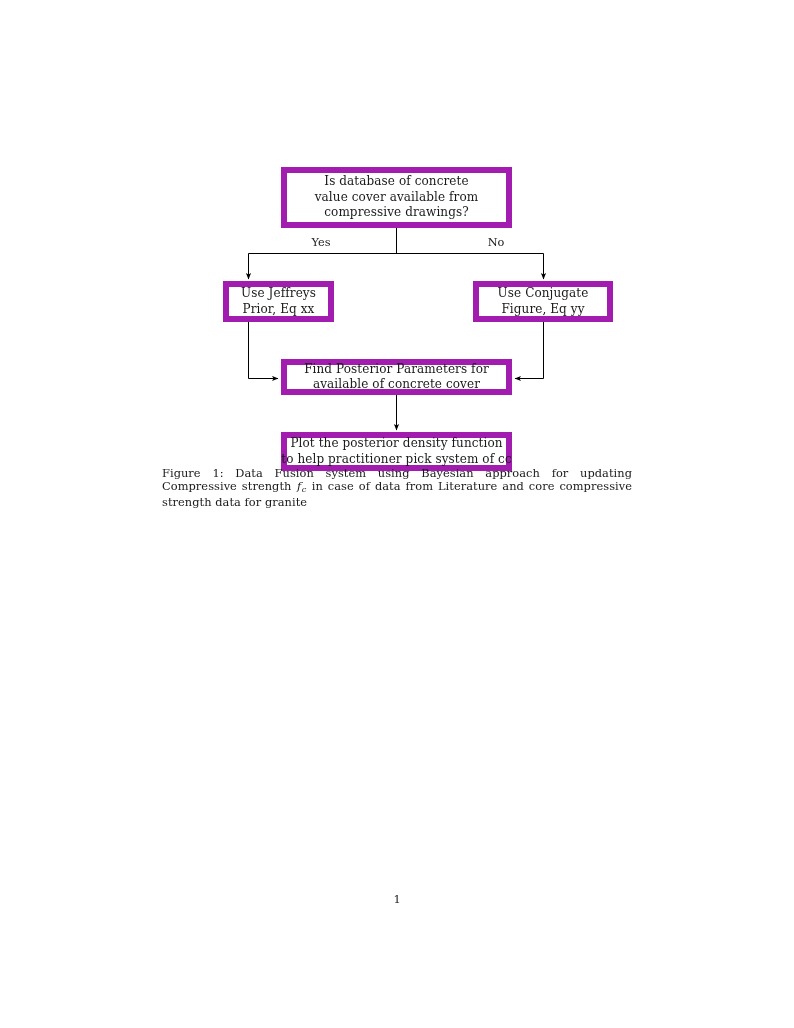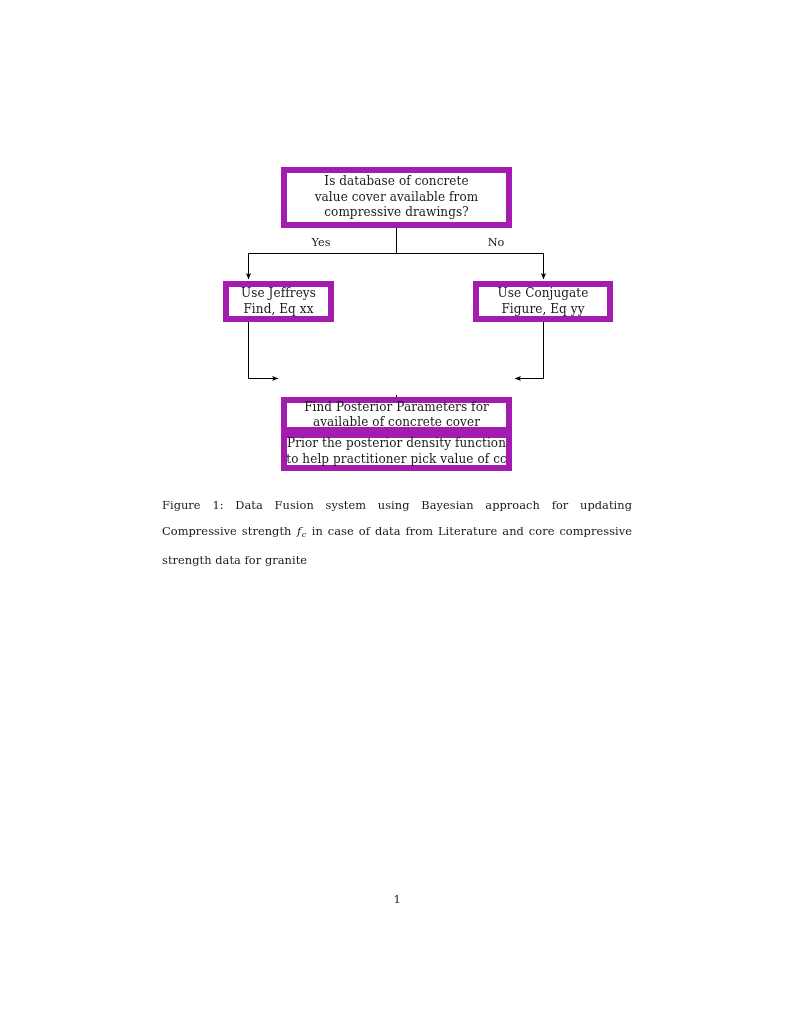--- a/index.html
+++ b/index.html
@@ -56,21 +56,21 @@
   #node-question {
     left: 281px;  top: 167px;  width: 231px; height: 61px;
   }
   #node-jeffreys {
     left: 179px;  top: 281px;  width: 111px; height: 41px; margin-left: 44px;
   }
   #node-conjugate {
     left: 473px;  top: 281px;  width: 140px; height: 41px;
   }
   #node-posterior {
-    left: 281px;  top: 359px;  width: 231px; height: 36px; margin-top: 38px;
+    left: 281px;  top: 359px;  width: 231px; height: 36px;
   }
   #node-plot {
     left: 281px;  top: 432px;  width: 231px; height: 39px;
   }
 
   
   .edge-label {
     position: absolute;
     font-size: 11.3px;
     line-height: 13px;
@@ -87,24 +87,24 @@
     left: 0; top: 0;
     width: 794px;
     height: 500px;
     pointer-events: none;
   }
 
   
   #caption {
     position: absolute;
     left: 162px;
-    top: 492px;
+    top: 467px;
     width: 470px;
     font-size: 11.4px;
-    line-height: 26px;
+    line-height: 13px;
     text-align: justify;
     color: #1a1a1a;
     letter-spacing: 0.05px;
   }
   #caption .math-var {
     font-style: italic;
     font-family: "DejaVu Serif", "Liberation Serif", serif;
     padding: 0 0.5px;
   }
   #caption .math-sub {
@@ -158,36 +158,36 @@
       <span class="line">Is database of concrete</span>
       <span class="line">value cover available from</span>
       <span class="line">compressive drawings?</span>
     </div>
 
     <div class="edge-label" id="label-yes">Yes</div>
     <div class="edge-label" id="label-no">No</div>
 
     <div class="node" id="node-jeffreys">
       <span class="line">Use Jeffreys</span>
-      <span class="line">Find, Eq xx</span>
+      <span class="line">Prior, Eq xx</span>
     </div>
 
     <div class="node" id="node-conjugate">
       <span class="line">Use Conjugate</span>
       <span class="line">Figure, Eq yy</span>
     </div>
 
     <div class="node" id="node-posterior">
       <span class="line">Find Posterior Parameters for</span>
       <span class="line">available of concrete cover</span>
     </div>
 
     <div class="node" id="node-plot">
-      <span class="line">Prior the posterior density function</span>
-      <span class="line">to help practitioner pick value of cc</span>
+      <span class="line">Plot the posterior density function</span>
+      <span class="line">to help practitioner pick system of cc</span>
     </div>
   </div>
 
   <div id="caption"><span>Figure 1:</span><span> Data Fusion system using Bayesian approach for updating Compressive strength </span><span class="math-var">f</span><span class="math-sub">c</span><span> in case of data from Literature and core compressive strength data for granite</span></div>
 
   <div id="page-number">1</div>
 
 </div>
 
 </body></html>

